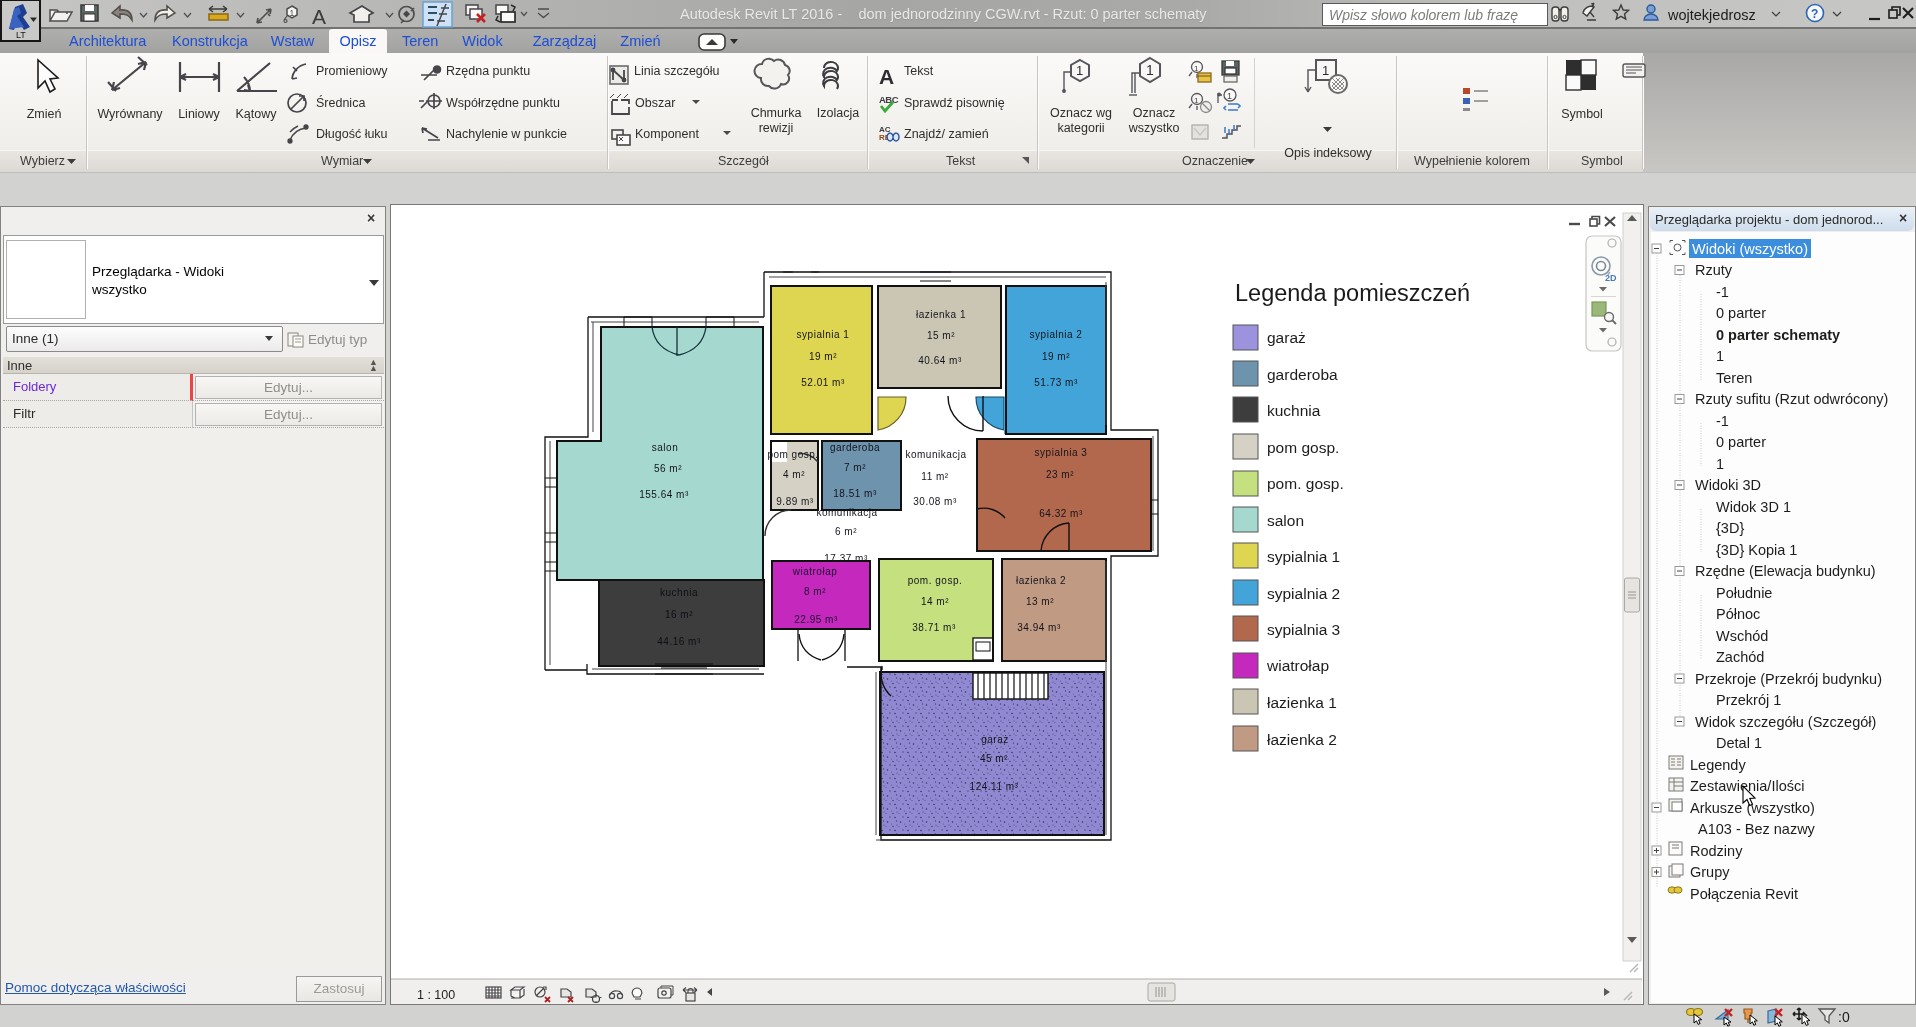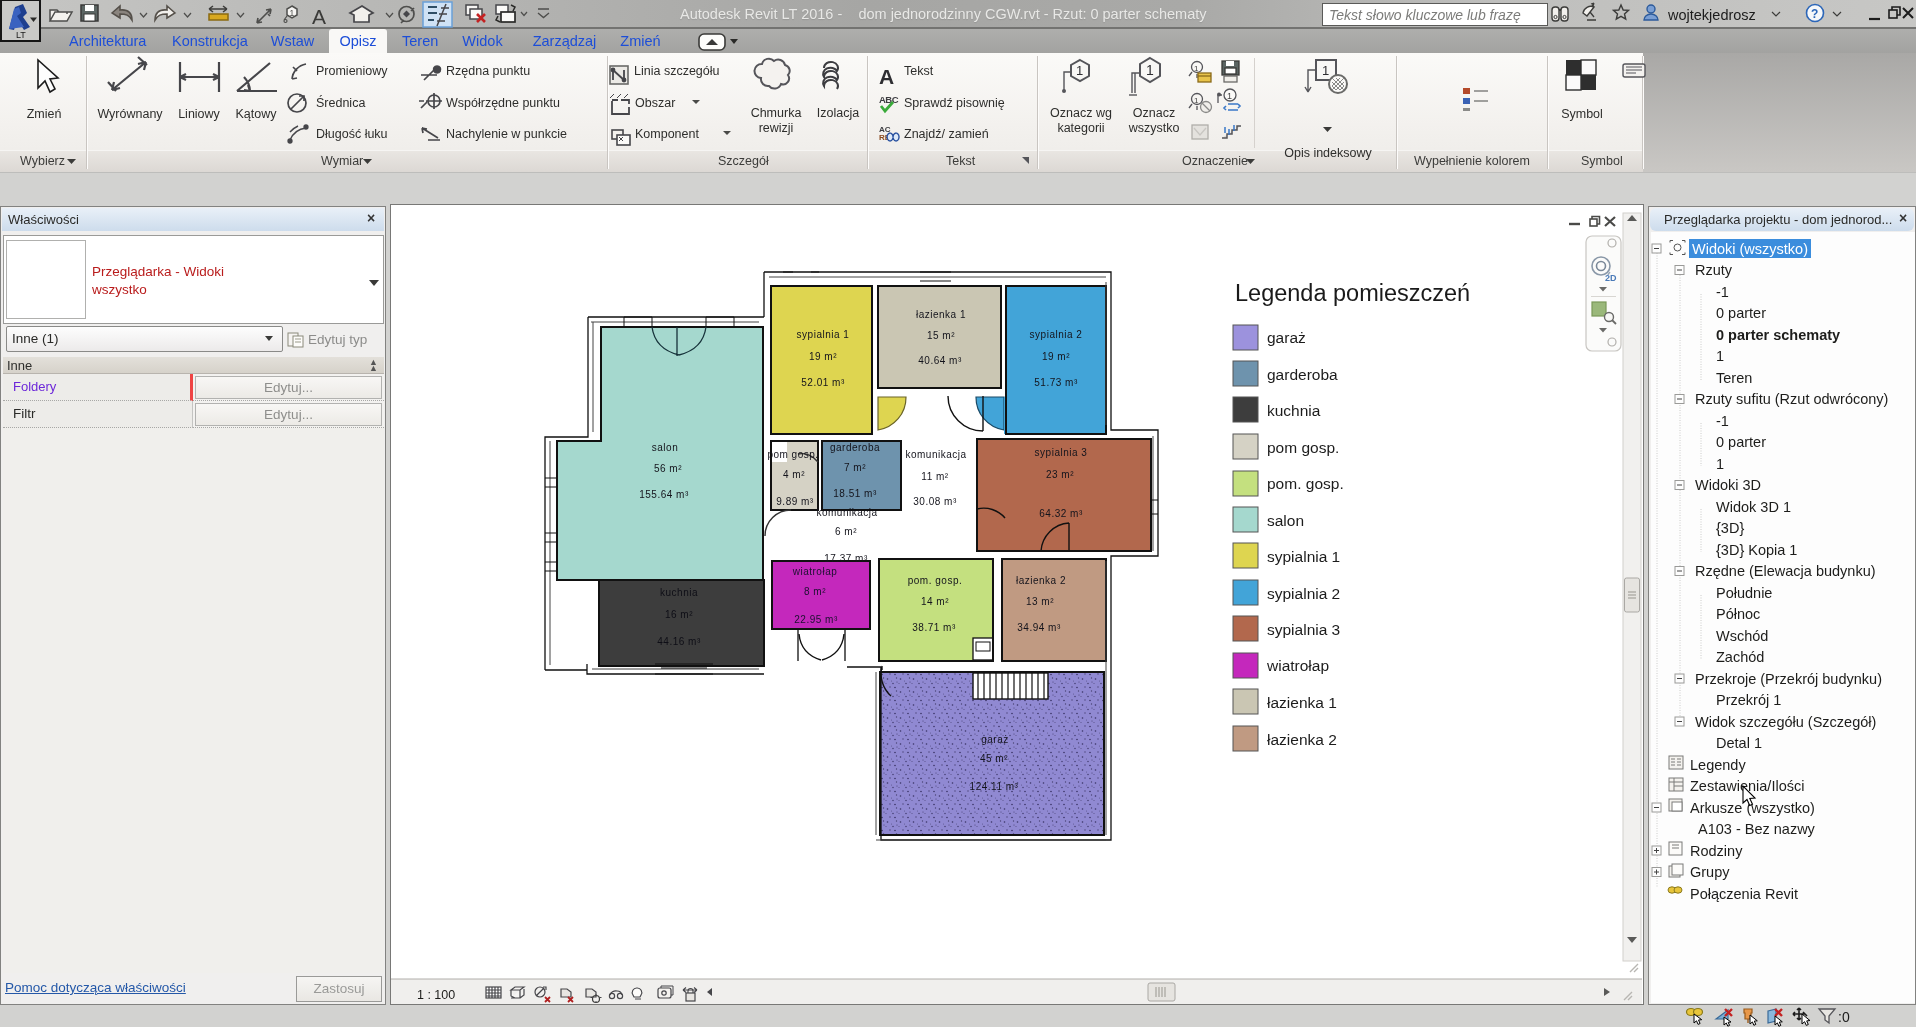--- a/index.html
+++ b/index.html
@@ -40,21 +40,21 @@
 
 #statusbar{left:0;top:1005px;width:1916px;height:22px;background:linear-gradient(180deg,#e8e6e2,#d2cfc9);border-top:1px solid #9b9b99;}
 #statusbar span{position:absolute;left:5px;top:3px;font-size:14.5px;color:#1c1c1c;}
 </style>
 </head>
 <body>
 <div id="stage">
   <div class="abs" id="titlebar"></div>
   <div class="abs" id="titletext">Autodesk Revit LT 2016 -&nbsp;&nbsp;&nbsp;&nbsp;dom jednorodzinny CGW.rvt - Rzut: 0 parter schematy</div>
   <div class="abs" id="searchbox">
-      <span>Tekst słowo kluczowe lub frazę</span>
+      <span>Wpisz słowo kolorem lub frazę</span>
     </div>
   <div class="abs" id="username">wojtekjedrosz</div>
   <div class="abs" id="tabrow"></div>
   <div id="activetab"></div>
   <div class="tab" style="left:69px;width:76px;">Architektura</div>
   <div class="tab" style="left:172px;width:74px;">Konstrukcja</div>
   <div class="tab" style="left:270px;width:45px;">Wstaw</div>
   <div class="tab" style="left:338px;width:40px;font-weight:400;">Opisz</div>
   <div class="tab" style="left:402px;width:36px;">Teren</div>
   <div class="tab" style="left:461px;width:43px;">Widok</div>
@@ -372,26 +372,25 @@
   <div class="btext bigbt" style="left:744px;top:106px;width:64px;line-height:15px;">Chmurka<br>rewizji</div>
   <div class="btext bigbt" style="left:809px;top:106px;width:58px;">Izolacja</div>
   <div class="btext" style="left:904px;top:64px;">Tekst</div>
   <div class="btext" style="left:904px;top:96px;">Sprawdź  pisownię</div>
   <div class="btext" style="left:904px;top:127px;">Znajdź/ zamień</div>
   <div class="btext bigbt" style="left:1046px;top:106px;width:70px;line-height:15px;">Oznacz wg<br>kategorii</div>
   <div class="btext bigbt" style="left:1122px;top:106px;width:64px;line-height:15px;">Oznacz<br>wszystko</div>
   <div class="btext bigbt" style="left:1276px;top:106px;width:104px;margin-top:40px;">Opis indeksowy</div>
   <div class="btext bigbt" style="left:1551px;top:107px;width:62px;">Symbol</div>
   <div class="palette" id="props">
-    <div class="ptitle">Właściwości</div>
     <div class="pclose" style="left:366px;">×</div>
 
     <div class="abs" style="left:2px;top:28px;width:381px;height:89px;background:#fff;border:1px solid #9a9a98;"></div>
     <div class="abs" style="left:5px;top:33px;width:80px;height:79px;background:#fff;border:1px solid #b0b0ae;"></div>
-    <div class="abs" style="left:91px;top:56px;font-size:13.5px;color:#b91c1c;line-height:18px;">Przeglądarka - Widoki<br>wszystko</div>
+    <div class="abs" style="left:91px;top:56px;font-size:13.5px;color:#000000;line-height:18px;">Przeglądarka - Widoki<br>wszystko</div>
     <div class="abs" style="left:368px;top:73px;width:0;height:0;border-left:5px solid transparent;border-right:5px solid transparent;border-top:6px solid #3a3a38;"></div>
 
     <div class="abs" style="left:5px;top:119px;width:277px;height:26px;background:linear-gradient(180deg,#fdfdfd,#eceaea);border:1px solid #8a8a88;border-radius:2px;"></div>
     <div class="abs" style="left:11px;top:124px;font-size:13.5px;color:#2a2a28;">Inne (1)</div>
     <div class="abs" style="left:264px;top:129px;width:0;height:0;border-left:4.5px solid transparent;border-right:4.5px solid transparent;border-top:5px solid #3a3a38;"></div>
 
     <svg class="abs" style="left:286px;top:123px;" width="18" height="20" viewBox="0 0 18 20">
         <rect x="1" y="3" width="10" height="13" fill="#f6f4f2" stroke="#8a8a7a"></rect>
         <rect x="6" y="6" width="10" height="11" fill="#fdfcfa" stroke="#8a8a7a"></rect>
         <path d="M8 9 h6 M8 12 h6" stroke="#9a9a8a" fill="none"></path>
@@ -569,21 +568,21 @@
           <rect x="1232" y="689" width="25" height="25" fill="#cac6b3" stroke="#555" stroke-width="1"></rect>
               <text x="1266" y="708">łazienka 1</text>
           <rect x="1232" y="726" width="25" height="25" fill="#c09a82" stroke="#555" stroke-width="1"></rect>
               <text x="1266" y="745">łazienka 2</text>
         </g>
       </g>
     </g>
   </svg>
   </div>
   <div class="palette" id="browser">
-    <div class="ptitle" style="padding-left:14px;border-radius:6px;">Przeglądarka projektu - dom jednorod...</div>
+    <div class="ptitle" style="padding-left:5px;border-radius:6px;">Przeglądarka projektu - dom jednorod...</div>
     <div class="pclose" style="left:250px;">×</div>
     <div class="abs" style="left:2px;top:25px;width:264px;height:771px;background:#fdfdfd;"></div>
   </div>
   <svg class="abs" style="left:1648px;top:206px;" width="268" height="799" viewBox="0 0 268 799">
     <g font-family="Liberation Sans, sans-serif" font-size="14.5" fill="#1d1d1b">
 
       <g stroke="#cccccb" stroke-dasharray="1,1.5" fill="none">
         <path d="M9,47 V682 M32,64 V515 M53,88 V174 M53,217 V260 M53,303 V346 M53,389 V453 M53,496 M53,539"></path>
       </g>
 

